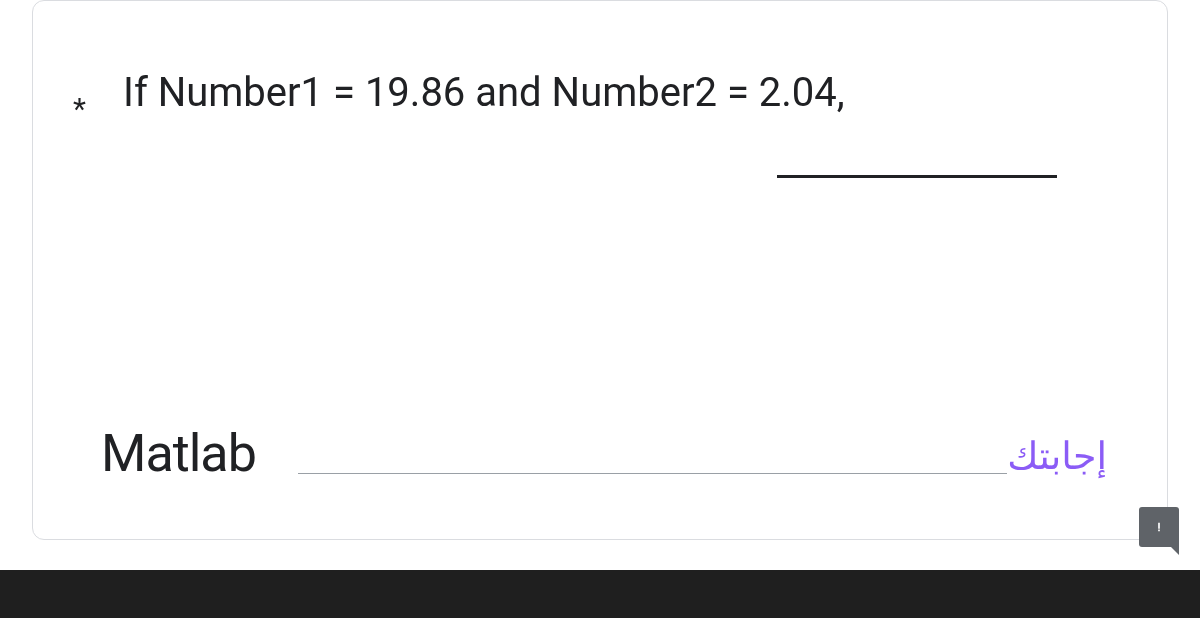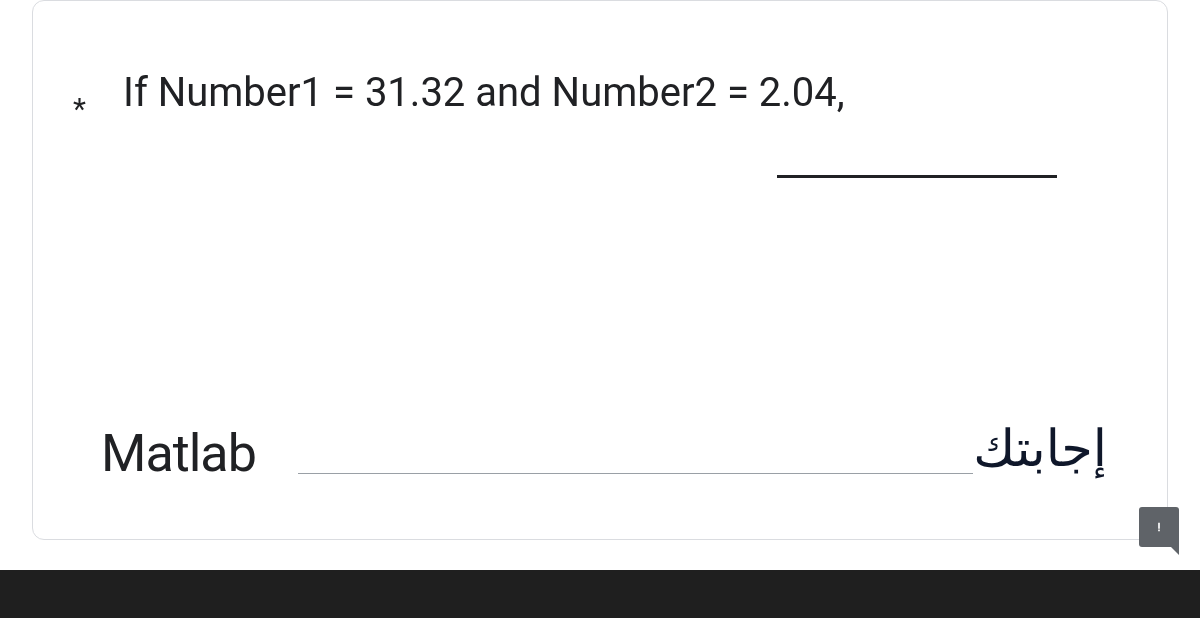--- a/index.html
+++ b/index.html
@@ -85,22 +85,22 @@
       letter-spacing: -1px;
     }
     .answer-underline {
       flex: 1;
       border-bottom: 1px solid #9aa0a6;
       height: 1px;
       margin-bottom: 10px;
       margin-left: 10px;
     }
     .answer-label {
-      font-size: 51px;
-      color: #0f172a;
+      font-size: 38px;
+      color: #8b5cf6;
       font-weight: 400;
       white-space: nowrap;
       margin-bottom: 6px;
       margin-top: 6px;
     }
     .feedback-icon {
       position: absolute;
       bottom: -8px;
       right: -12px;
       width: 40px;
@@ -135,21 +135,21 @@
       background: #1f1f1f;
     }
   </style>
 </head>
 <body>
 
 <div class="card">
   <div class="question-block">
     <span class="asterisk">*</span>
     <div class="question-text">
-      <span class="question-line1">If Number1 = 31.32 and Number2 = 2.04,</span>
+      <span class="question-line1">If Number1 = 19.86 and Number2 = 2.04,</span>
       <span class="blank-line"></span>
     </div>
   </div>
 
   <div class="answer-row">
     <div class="answer-input-wrap">
       <span class="answer-value">Matlab</span>
       <span class="answer-underline"></span>
     </div>
     <span class="answer-label">إجابتك</span>

